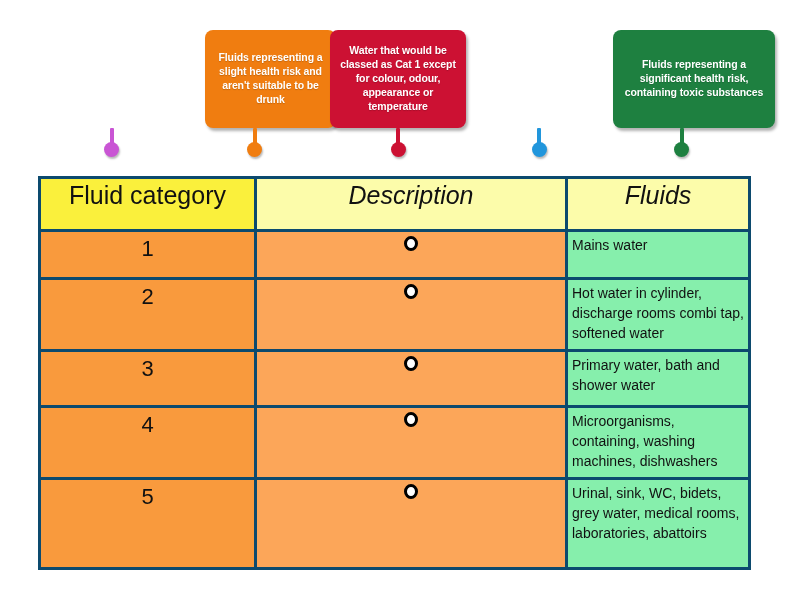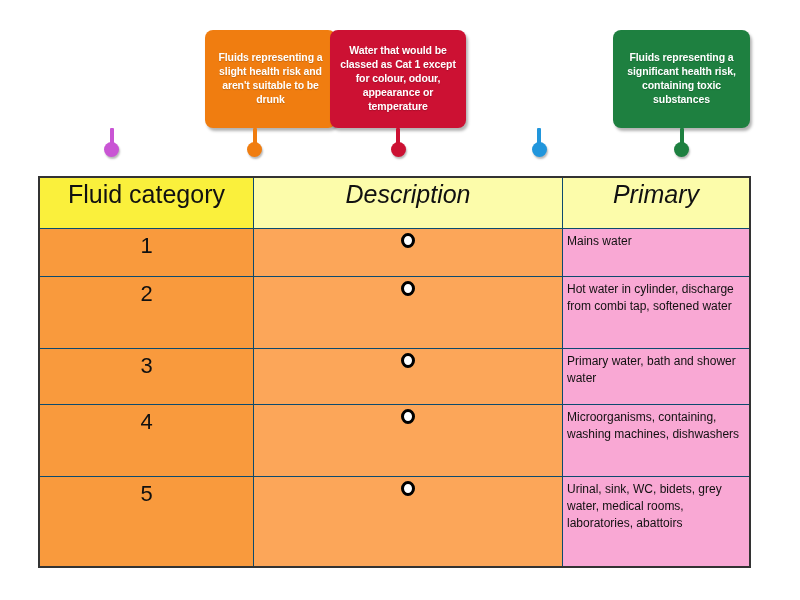--- a/index.html
+++ b/index.html
@@ -69,21 +69,21 @@
   #fluid-table {
     position: absolute;
     left: 38px;
     top: 176px;
     width: 713px;
     border-collapse: collapse;
     table-layout: fixed;
     border: 2px solid #333333;
   }
   #fluid-table td, #fluid-table th {
-    border: 1px solid #0c4a6e;
+    border: 3px solid #0c4a6e;
     padding: 4px;
     vertical-align: top;
   }
 
   th.hdr {
     height: 42px;
     font-weight: normal;
     font-size: 25px;
     color: #111111;
     text-align: center;
@@ -100,22 +100,22 @@
     font-size: 22px;
     color: #111111;
     padding-top: 6px;
   }
   td.desc {
     background: #fca659;
     text-align: center;
     vertical-align: middle;
   }
   td.ex {
-    background: #f9a8d4;
-    font-size: 12px;
+    background: #86efac;
+    font-size: 14px;
     color: #111111;
     line-height: 1.42;
     padding: 6px 7px 6px 8px;
     vertical-align: top;
   }
 
   
   .drop-dot {
     display: inline-block;
     width: 8px;
@@ -137,45 +137,45 @@
     </div>
     <div class="stem" style="left: 252.5px; background: rgb(240, 125, 16);"></div>
     <div class="knob" style="left: 247px; background: rgb(240, 125, 16);"></div>
     <div class="callout" style="left: 330px; width: 136px; background: rgb(204, 17, 51);">
       <span class="txt">Water that would be classed as Cat 1 except for colour, odour, appearance or temperature</span>
     </div>
     <div class="stem" style="left: 396px; background: rgb(204, 17, 51);"></div>
     <div class="knob" style="left: 390.5px; background: rgb(204, 17, 51);"></div>
     <div class="stem" style="left: 537px; background: rgb(33, 150, 220);"></div>
     <div class="knob" style="left: 531.5px; background: rgb(33, 150, 220);"></div>
-    <div class="callout" style="left: 613px; width: 137px; background: rgb(30, 128, 64);">
+    <div class="callout" style="left: 613px; width: 162px; background: rgb(30, 128, 64);">
       <span class="txt">Fluids representing a significant health risk, containing toxic substances</span>
     </div>
     <div class="stem" style="left: 679.5px; background: rgb(30, 128, 64);"></div>
     <div class="knob" style="left: 674px; background: rgb(30, 128, 64);"></div>
   </div>
 
 <table id="fluid-table">
   <thead>
     <tr>
       <th class="hdr hdr-cat" style="width:205px">Fluid category</th>
       <th class="hdr hdr-plain" style="width:300px">Description</th>
-      <th class="hdr hdr-plain">Primary</th>
+      <th class="hdr hdr-plain">Fluids</th>
     </tr>
   </thead>
   <tbody id="table-body">
       <tr style="height: 48px;">
         <td class="cat">1</td>
         <td class="desc"><span class="drop-dot"></span></td>
         <td class="ex">Mains water</td>
       </tr>
       <tr style="height: 72px;">
         <td class="cat">2</td>
         <td class="desc"><span class="drop-dot"></span></td>
-        <td class="ex">Hot water in cylinder, discharge from combi tap, softened water</td>
+        <td class="ex">Hot water in cylinder, discharge rooms combi tap, softened water</td>
       </tr>
       <tr style="height: 56px;">
         <td class="cat">3</td>
         <td class="desc"><span class="drop-dot"></span></td>
         <td class="ex">Primary water, bath and shower water</td>
       </tr>
       <tr style="height: 72px;">
         <td class="cat">4</td>
         <td class="desc"><span class="drop-dot"></span></td>
         <td class="ex">Microorganisms, containing, washing machines, dishwashers</td>

